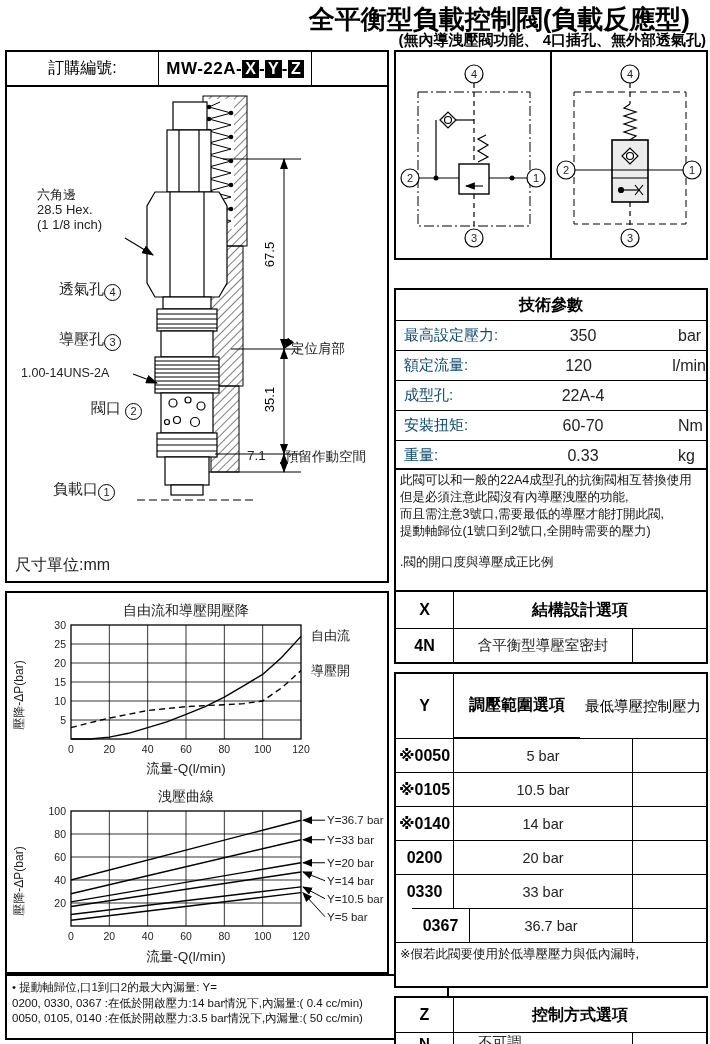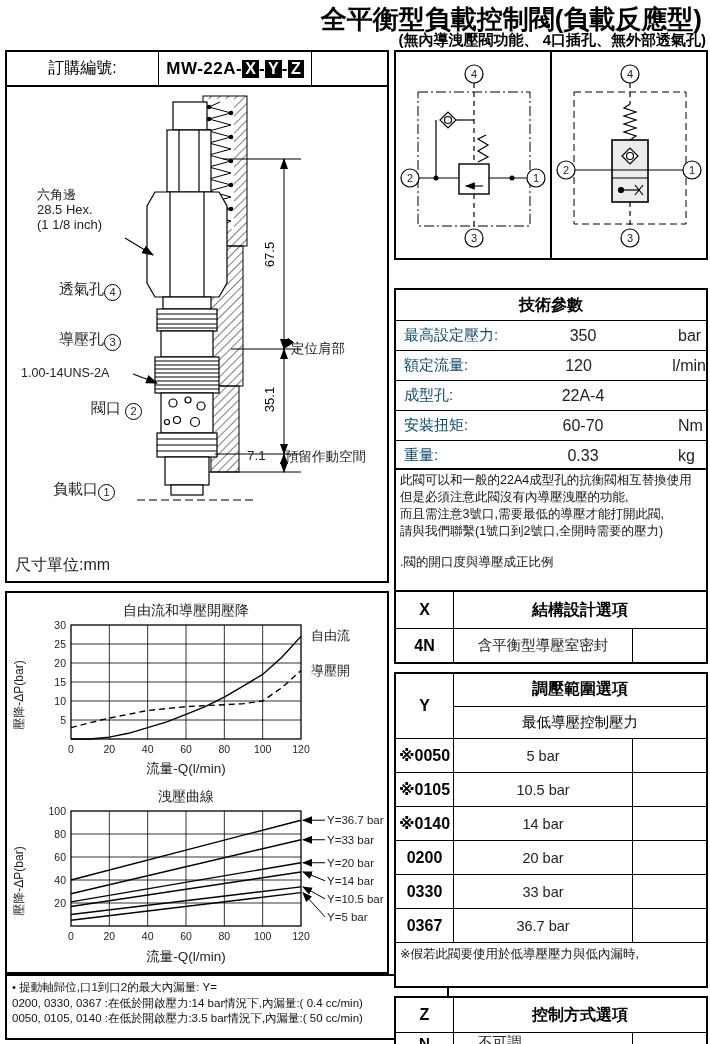--- a/index.html
+++ b/index.html
@@ -34,21 +34,21 @@
   .ohead { flex:1; display:flex; align-items:center; justify-content:center;
            font-weight:bold; font-size:16px; }
   .notetext { font-size:12.5px; line-height:1.35; color:#111; }
   svg text { font-family:"Liberation Sans","DejaVu Sans",sans-serif; fill:#222; }
 </style>
 </head>
 <body>
 
 <div class="page">
 
-  <div class="abs title" style="top:2px; right:8px;">全平衡型負載控制閥(負載反應型)</div>
+  <div class="abs title" style="top:2px; right:20px;">全平衡型負載控制閥(負載反應型)</div>
   <div class="abs subtitle" style="top:31px; right:4px;">(無內導洩壓閥功能、 4口插孔、無外部透氣孔)</div>
 
   <div class="box" style="left:5px; top:50px; width:384px; height:533px;">
 
     <div class="abs" style="left:0; top:0; width:100%; height:35px; border-bottom:2px solid #000; display:flex;">
       <div style="width:152px; border-right:1.5px solid #000; display:flex; align-items:center; justify-content:center; font-size:16px;">訂購編號:</div>
       <div style="width:153px; border-right:1.5px solid #000; display:flex; align-items:center; justify-content:center;">
         <span class="code-line">MW-22A-</span>
           <span class="invbox">X</span>
           <span class="code-line">-</span>
@@ -265,21 +265,21 @@
       <div class="tl">重量:</div>
       <div class="tv">0.33</div>
       <div class="tu">kg</div>
     </div>
   </div>
 
   <div class="box notetext" style="left:394px; top:470px; width:314px; height:126px; border-top:none; padding:2px 4px;">
     <div>此閥可以和一般的22A4成型孔的抗衡閥相互替換使用</div>
     <div>但是必須注意此閥沒有內導壓洩壓的功能,</div>
     <div>而且需注意3號口,需要最低的導壓才能打開此閥,</div>
-    <div>請與我們聯繫(1號口到2號口,全開時需要的壓力)</div>
+    <div>提動軸歸位(1號口到2號口,全開時需要的壓力)</div>
     <div style="height:14px"></div>
     <div>.閥的開口度與導壓成正比例</div>
   </div>
 
   <div class="box" style="left:5px; top:591px; width:384px; height:383px;">
     <svg class="abs" style="left:0; top:6px;" width="384" height="182" viewBox="0 0 384 182" id="chart1">
       <text x="179" y="16" text-anchor="middle" font-size="14">自由流和導壓開壓降</text>
       <text x="16" y="96" font-size="12" text-anchor="middle" transform="rotate(-90 16 96)">壓降-ΔP(bar)</text>
       <text x="179" y="174" text-anchor="middle" font-size="13.5">流量-Q(l/min)</text>
     <line x1="102.33333333333333" y1="26" x2="102.33333333333333" y2="140" stroke="#000" stroke-width="0.8"></line>
@@ -377,21 +377,21 @@
     <div class="orow" style="height:34px;">
       <div class="ocode">4N</div>
       <div class="odesc">含平衡型導壓室密封</div>
       <div class="othird"></div>
     </div>
   </div>
 
   <div class="box" style="left:394px; top:672px; width:314px; height:316px;">
     <div class="orow" style="height:64px;">
       <div class="ocode">Y</div>
-      <div style="flex:1; display:flex; flex-direction:column;">
+      <div style="flex:1; display:flex; flex-direction:row;">
         <div class="ohead" style="border-bottom:1.5px solid #000;">調壓範圍選項</div>
         <div class="ohead" style="font-weight:normal; font-size:14.5px;">最低導壓控制壓力</div>
       </div>
     </div>
     <div class="orow" style="height:34px;">
       <div class="ocode">※0050</div>
       <div class="odesc">5 bar</div>
       <div class="othird"></div>
     </div>
     <div class="orow" style="height:34px;">
@@ -407,21 +407,21 @@
     <div class="orow" style="height:34px;">
       <div class="ocode">0200</div>
       <div class="odesc">20 bar</div>
       <div class="othird"></div>
     </div>
     <div class="orow" style="height:34px;">
       <div class="ocode">0330</div>
       <div class="odesc">33 bar</div>
       <div class="othird"></div>
     </div>
-    <div class="orow" style="height:34px;">
+    <div class="orow" style="height:34px;margin-left:16px;">
       <div class="ocode">0367</div>
       <div class="odesc">36.7 bar</div>
       <div class="othird"></div>
     </div>
     <div class="notetext" style="border-top:1.5px solid #000; padding:3px 4px; font-size:12.5px;">
       <div>※假若此閥要使用於低導壓壓力與低內漏時,</div>
     </div>
   </div>
 
   <div class="box" style="left:394px; top:996px; width:314px; height:48px; border-bottom:none;">

